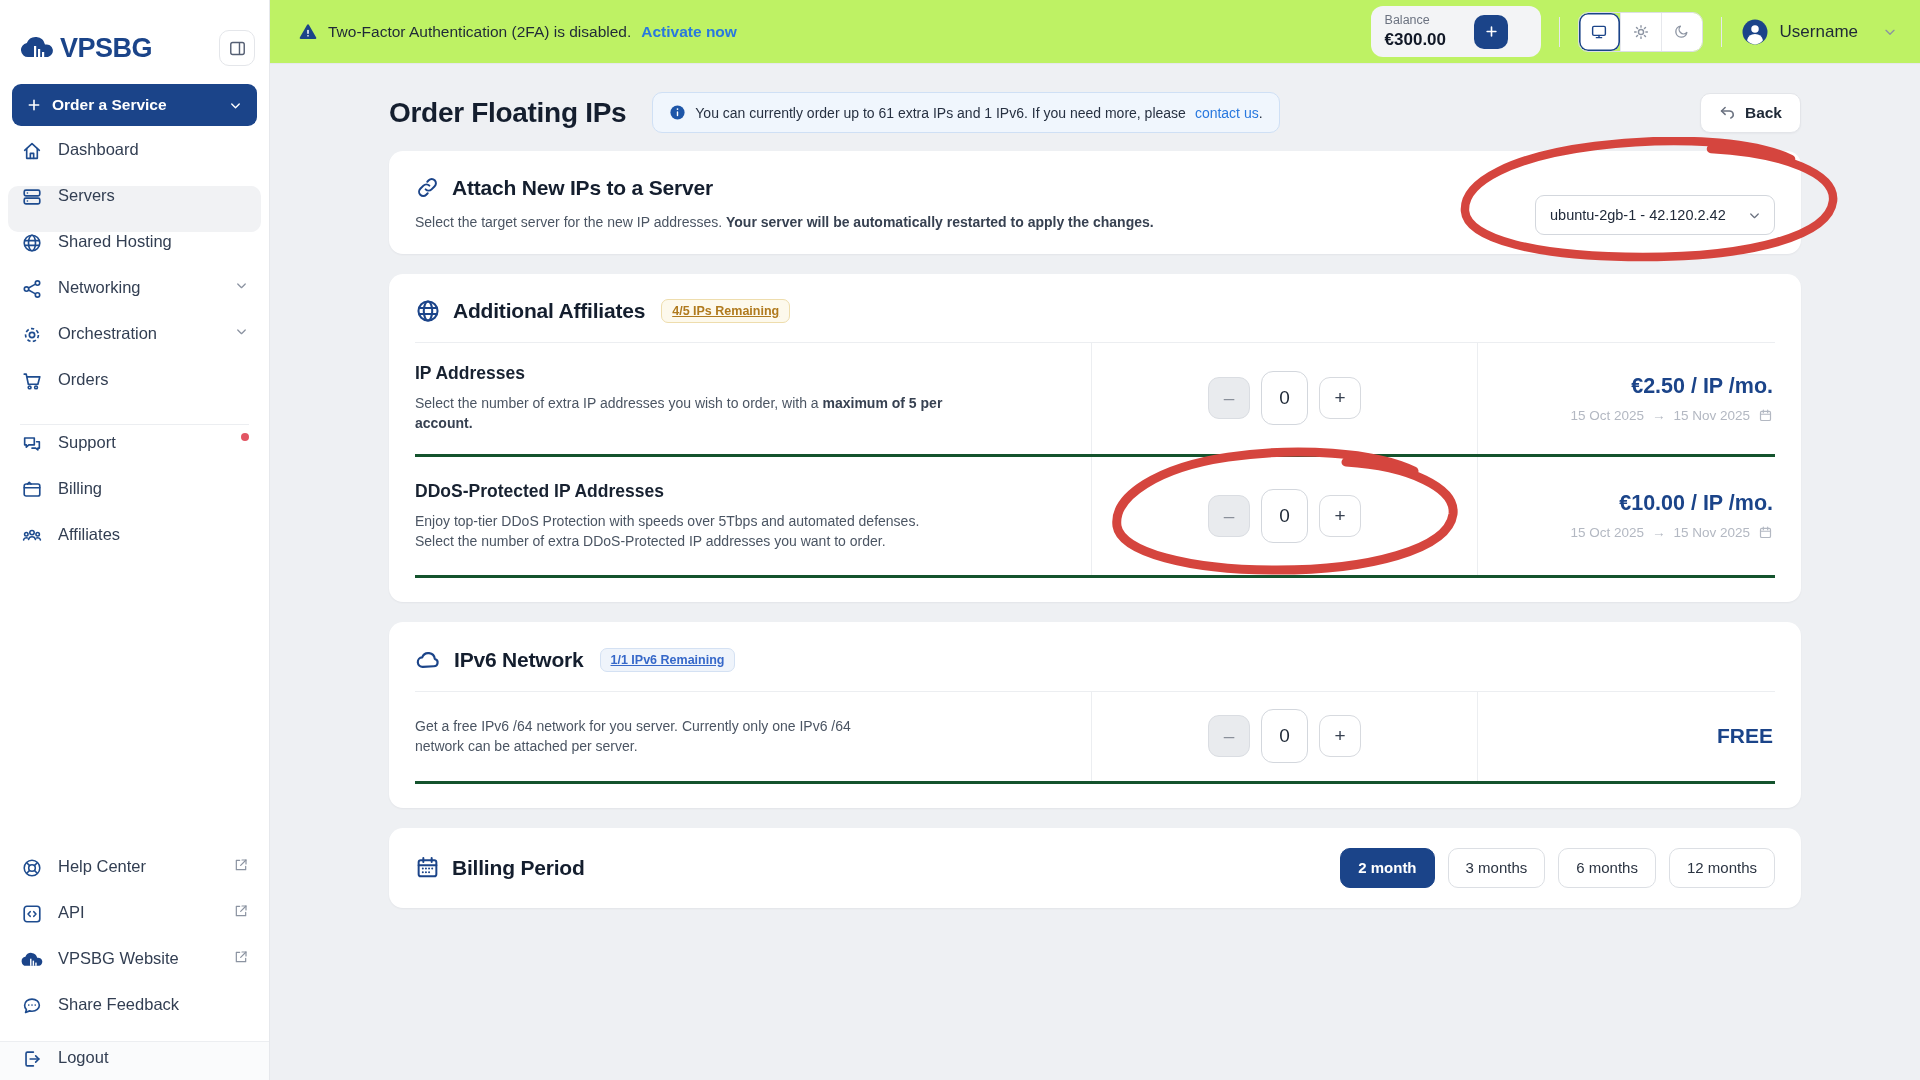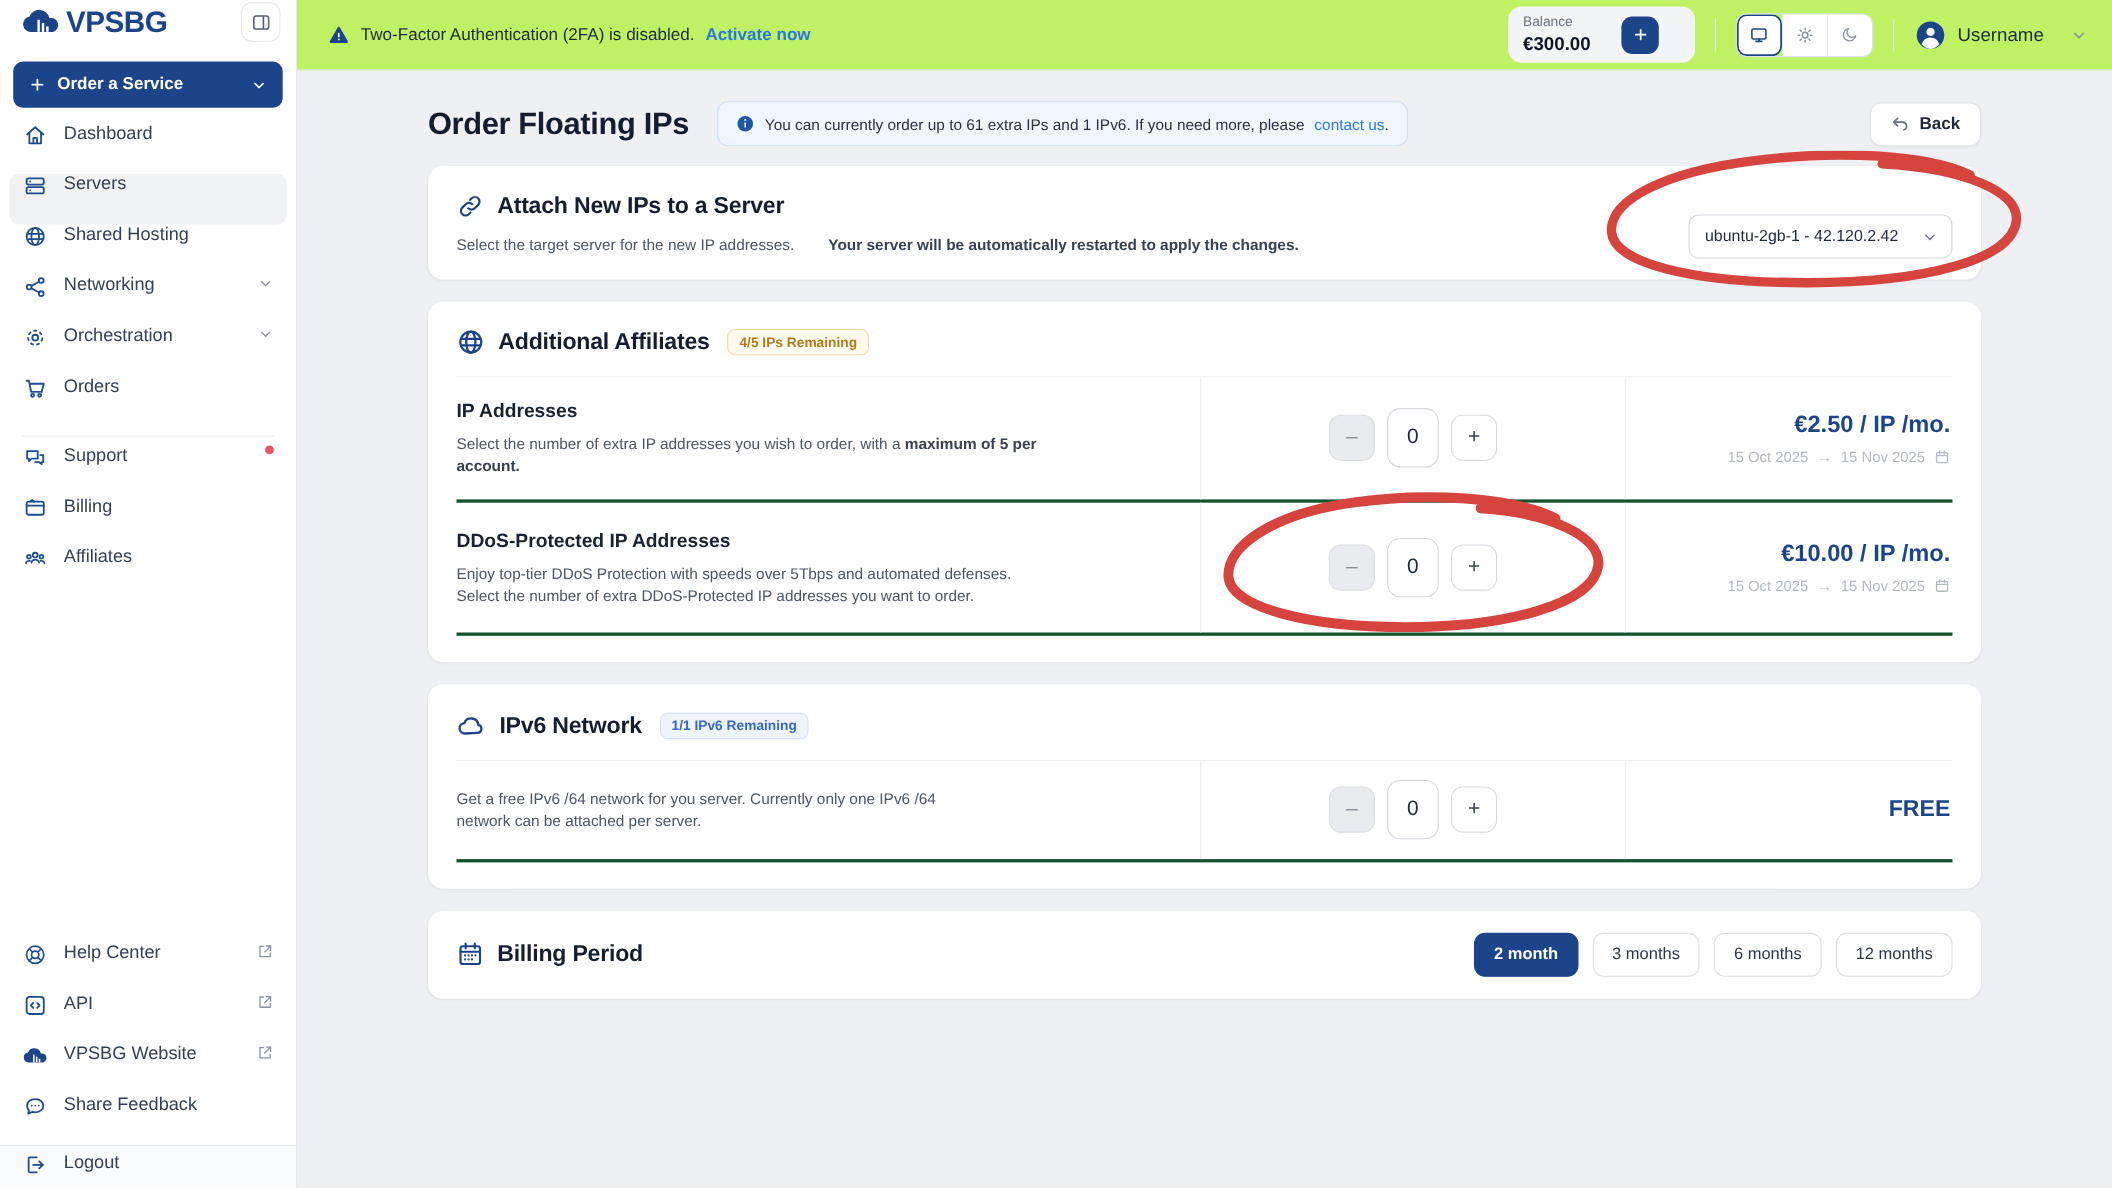--- a/index.html
+++ b/index.html
@@ -3,21 +3,21 @@
 <meta charset="utf-8">
 <style>
   * { margin:0; padding:0; box-sizing:border-box; }
   html,body { width:1920px; height:1080px; overflow:hidden; }
   body { font-family:"Liberation Sans", sans-serif; background:#eef0f3; color:#1f2937; }
   .app { display:flex; width:1920px; height:1080px; }
 
   
   .sidebar { width:270px; min-width:270px; background:#fff; border-right:1px solid #e6e8ec;
              display:flex; flex-direction:column; height:1080px; }
-  .logo-row { display:flex; align-items:center; justify-content:space-between; padding:2px 14px 10px 20px; }
+  .logo-row { display:flex; align-items:center; justify-content:space-between; padding:30px 14px 10px 20px; }
   .logo { display:flex; align-items:center; gap:6px; color:#1b4489; }
   .logo-text { font-size:27px; font-weight:800; letter-spacing:-0.5px; color:#1b4489; }
   .collapse-btn { width:36px; height:36px; border:1px solid #e4e6ea; border-radius:10px; background:#fff;
                   display:flex; align-items:center; justify-content:center; color:#566074; cursor:pointer; }
   .order-btn { margin:8px 12px 14px 12px; height:42px; background:#1b4489; color:#fff; border:none;
                border-radius:9px; display:flex; align-items:center; gap:10px; padding:0 14px;
                font-size:15.5px; font-weight:700; cursor:pointer; }
   .order-btn .grow { flex:1; text-align:left; }
   .menu { padding:0 8px; }
   .menu-item { display:flex; align-items:flex-start; gap:14px; height:46px; padding:0 12px; border-radius:10px;
@@ -65,28 +65,28 @@
   .back-btn { margin-left:auto; display:flex; align-items:center; gap:9px; background:#fff; border:1px solid #e3e5e9;
               border-radius:10px; padding:10px 18px; font-size:15.5px; font-weight:600; color:#1f2937;
               box-shadow:0 1px 2px rgba(16,24,40,.04); cursor:pointer; }
   .back-btn .bicon { color:#6b7280; }
 
   .card { background:#fff; border-radius:14px; box-shadow:0 1px 2px rgba(16,24,40,.05); margin-bottom:20px; }
   .card-pad { padding:24px 26px; }
   .card-head { display:flex; align-items:center; gap:12px; }
   .card-head h2 { font-size:21px; font-weight:800; color:#141e2e; letter-spacing:-0.2px; }
   .card-head .hicon { color:#1b4489; display:flex; }
-  .badge { font-size:12.5px; font-weight:600; padding:4px 10px; border-radius:7px; margin-left:4px; }
+  .badge { font-size:12.5px; font-weight:600; padding:4px 10px; border-radius:7px; margin-left:4px;text-decoration:underline; }
   .badge.yellow { color:#b07a1e; background:#fdf9ec; border:1px solid #eeddad; }
   .badge.blue { color:#3668c9; background:#eff4fb; border:1px solid #d4e1f3; }
 
   
   .attach-card { position:relative; }
   .attach-sub { margin-top:14px; font-size:14px; color:#4b5563; }
-  .attach-sub b { color:#374151;margin-left:27px; }
+  .attach-sub b { color:#374151; }
   .server-select { position:absolute; right:26px; top:44px; width:240px; height:40px; border:1px solid #d3d7dd;
                    border-radius:9px; background:#fff; display:flex; align-items:center; padding:0 12px 0 14px;
                    font-size:14.5px; color:#202a3a; cursor:pointer; }
   .server-select .grow { flex:1; }
   .server-select .chev { color:#6b7280; }
   .annot { position:absolute; pointer-events:none; }
   .annot path { stroke:#d5453e; fill:none; stroke-linecap:round; }
   .annot-select { right:-48px; top:-14px; width:396px; height:128px; }
   .annot-stepper { left:50%; top:50%; transform:translate(-50%,-53%); width:352px; height:130px; }
 

